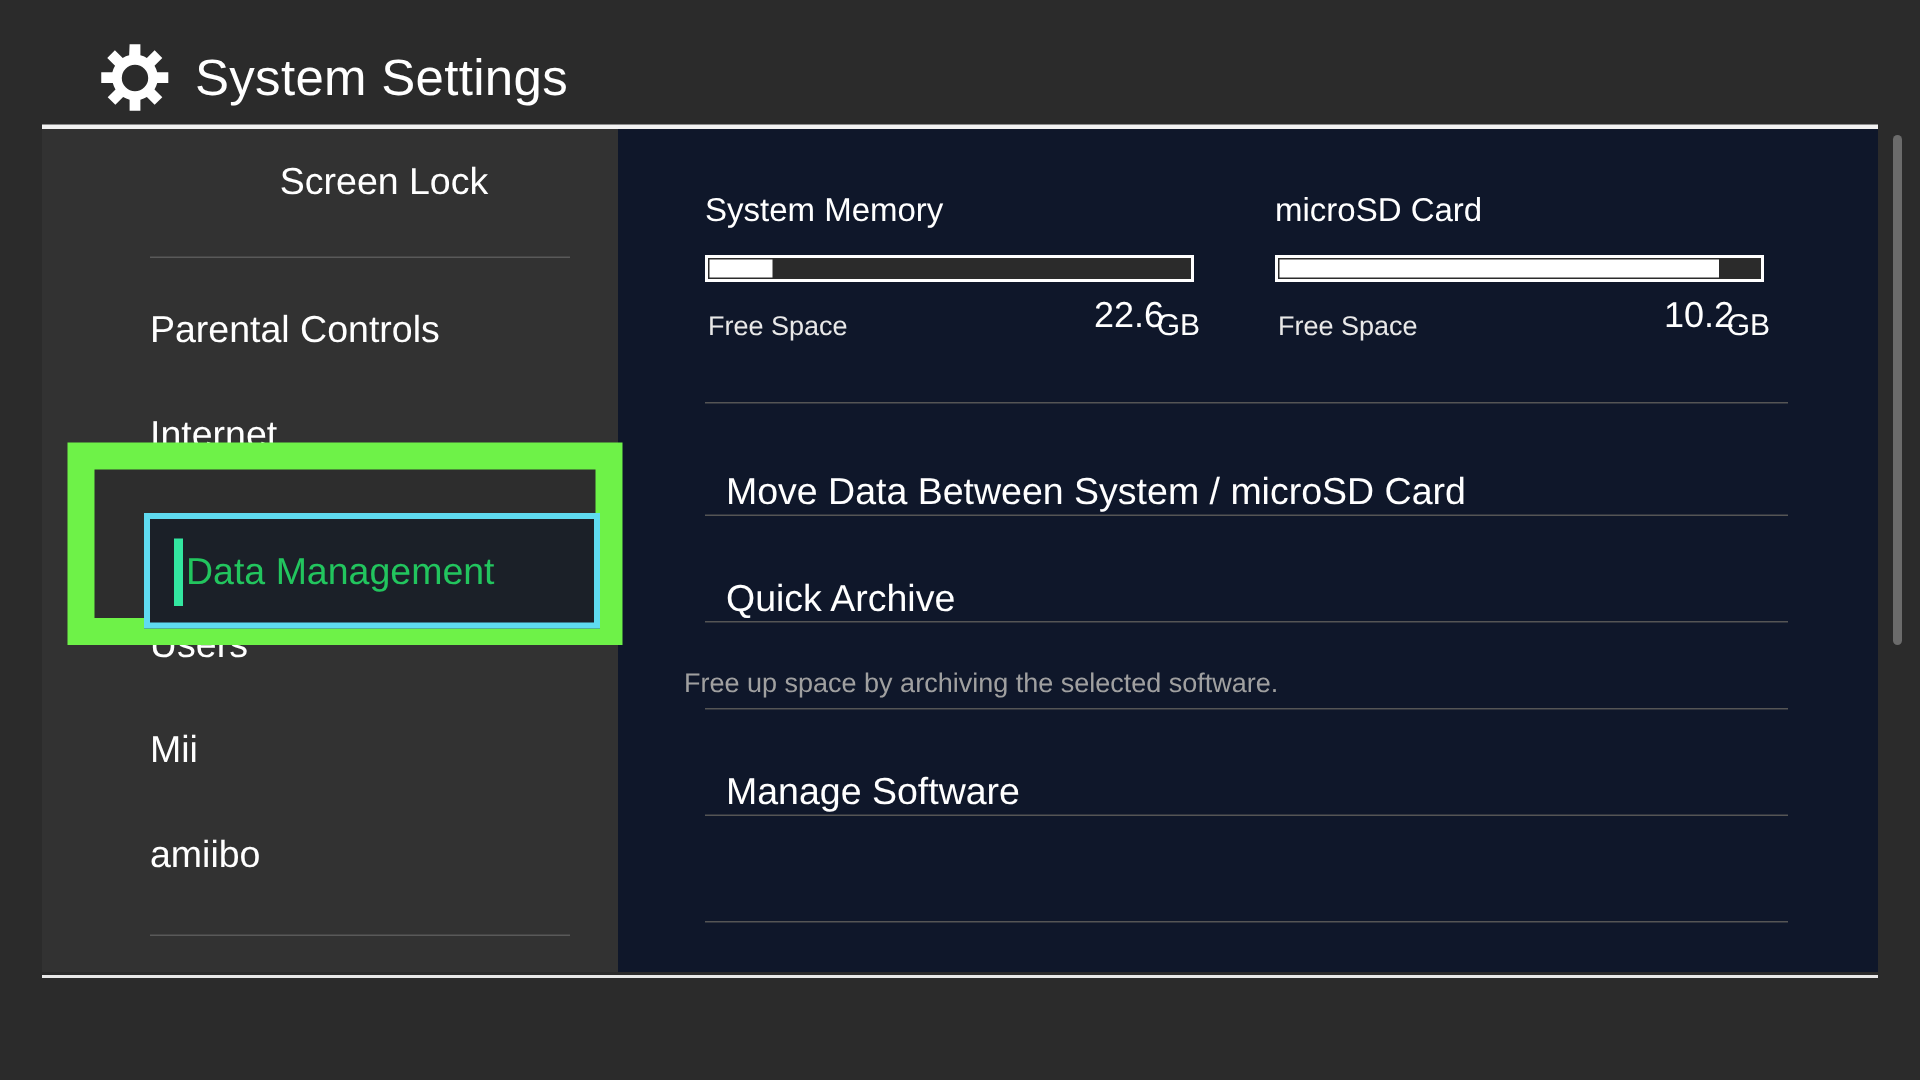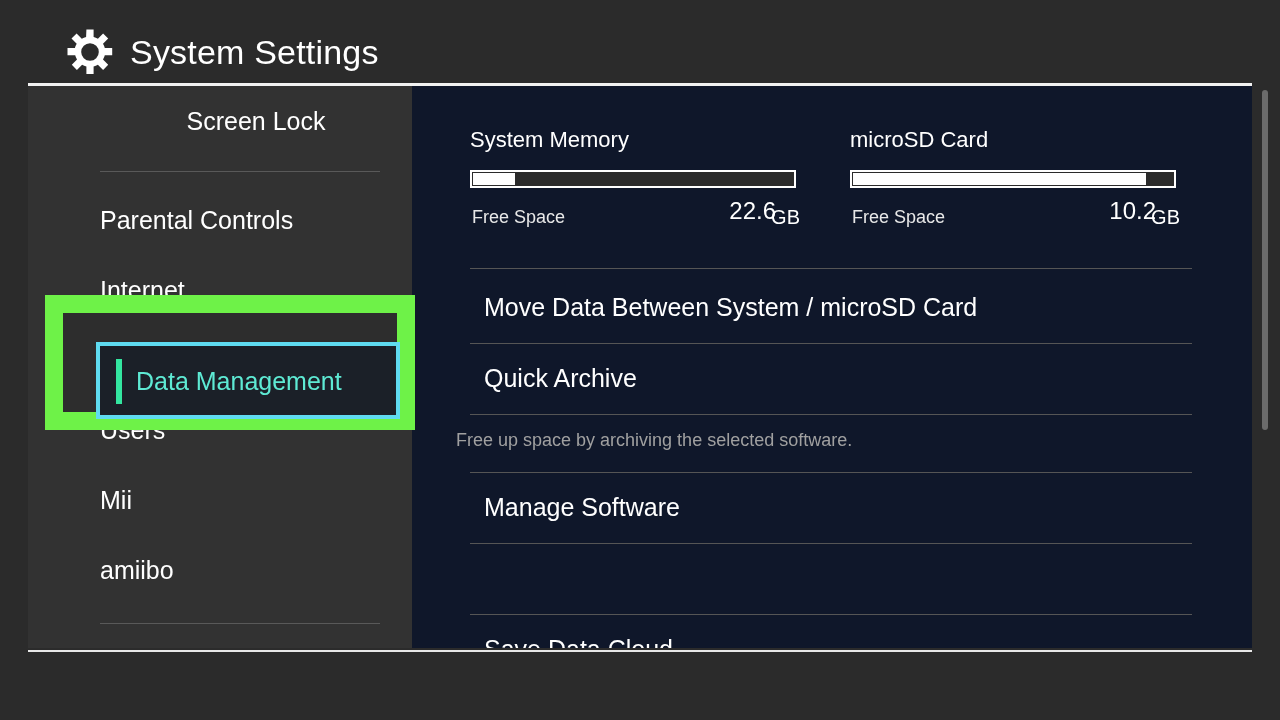--- a/index.html
+++ b/index.html
@@ -68,22 +68,22 @@
     width:304px; height:77px;
     background:#1b2028;
     border:4px solid #5fdbf0;
   }
   #selection-accent {
     position:absolute; left:16px; top:13px;
     width:6px; height:45px;
     background:#33e6a0;
   }
   #selection-label {
-    position:absolute; left:36px; top:18px;
-    font-size:25px; color:#5eead4; font-weight:400;
+    position:absolute; left:24px; top:18px;
+    font-size:25px; color:#22c55e; font-weight:400;
     white-space:nowrap; line-height:34px;
   }
 
   
   #main {
     position:absolute; left:412px; top:86px; width:840px; height:562px;
     background:#0f172a; overflow:hidden;
   }
 
   .meter {
@@ -121,21 +121,21 @@
     position:absolute; right:0px; top:9px;
     font-size:20px; color:#ffffff; white-space:nowrap;
   }
 
   .row-div {
     position:absolute; left:58px; width:722px; height:1px;
     background:#555555;
   }
   .list-row {
     position:absolute; left:0; width:840px;
-    display:flex; align-items:center;
+    display:flex; align-items:flex-end;
   }
   .list-row .row-label {
     margin-left:72px;
     font-size:25px; color:#ffffff; font-weight:400;
     white-space:nowrap;
   }
   .list-row .row-desc {
     margin-left:44px;
     font-size:18px; color:#a0a0a0; font-weight:400;
     white-space:nowrap;

